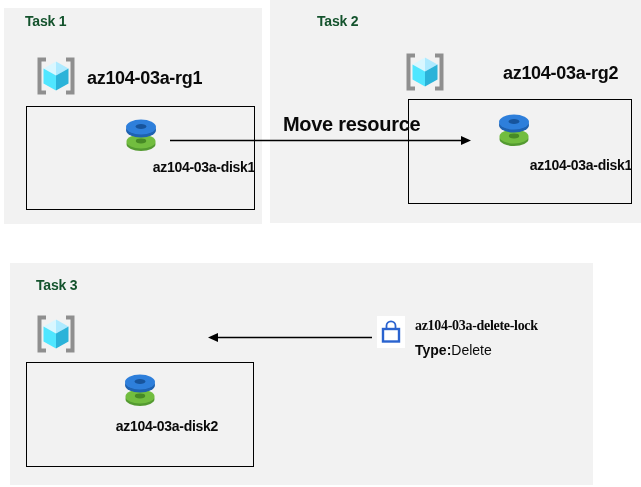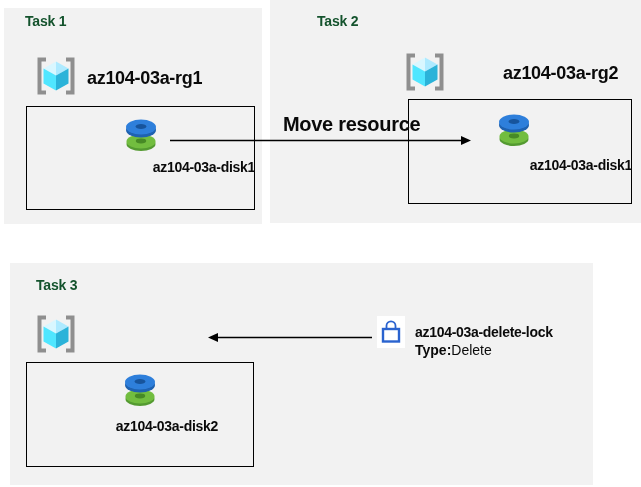--- a/index.html
+++ b/index.html
@@ -29,21 +29,21 @@
   .disk-2{left:494px;top:112px;}
   .disk-3{left:120px;top:372px;}
   .res-label{position:absolute;font-size:14px;font-weight:bold;line-height:17px;text-align:right;letter-spacing:-0.3px;}
   .rl-1{left:26px;top:159px;width:229px;}
   .rl-2{left:408px;top:157px;width:224px;}
   .rl-3{left:26px;top:418px;width:192px;}
   .move-label{position:absolute;left:283px;top:116px;font-size:20px;font-weight:bold;line-height:17px;letter-spacing:-0.3px;}
   .arrow-layer{position:absolute;left:0;top:0;width:641px;height:487px;pointer-events:none;}
   .lock-bg{position:absolute;left:377px;top:316px;width:28px;height:32px;background:#ffffff;}
   .lock-svg{position:absolute;left:380px;top:318px;}
-  .lock-name{position:absolute;left:415px;top:324px;font-size:14px;font-weight:bold;line-height:17px;letter-spacing:-0.3px;}
+  .lock-name{position:absolute;left:415px;top:317px;font-size:14px;font-weight:bold;line-height:17px;letter-spacing:-0.3px;font-family:Liberation Serif, serif;}
   .lock-type{position:absolute;left:415px;top:342px;font-size:14px;line-height:17px;}
   .lock-type .b{font-weight:bold;}
 </style>
 </head>
 <body>
 
 <div class="canvas">
 
   <div class="panel panel-1"></div>
   <div class="panel panel-2"></div>

